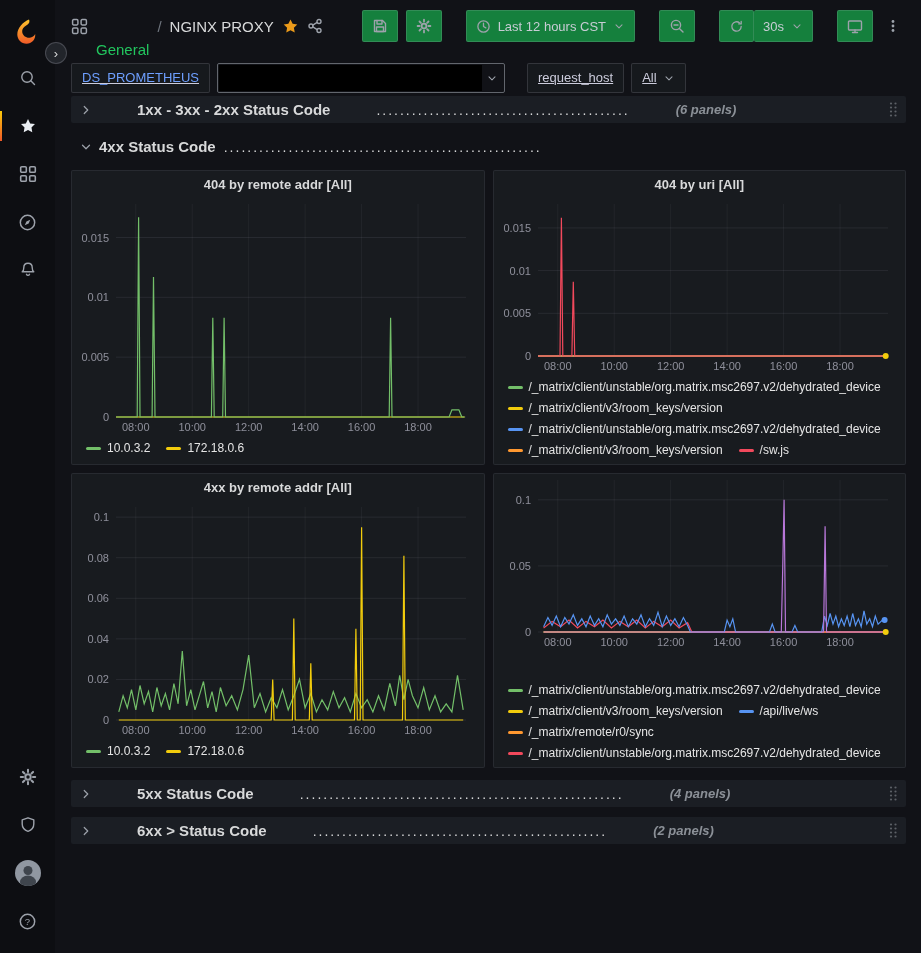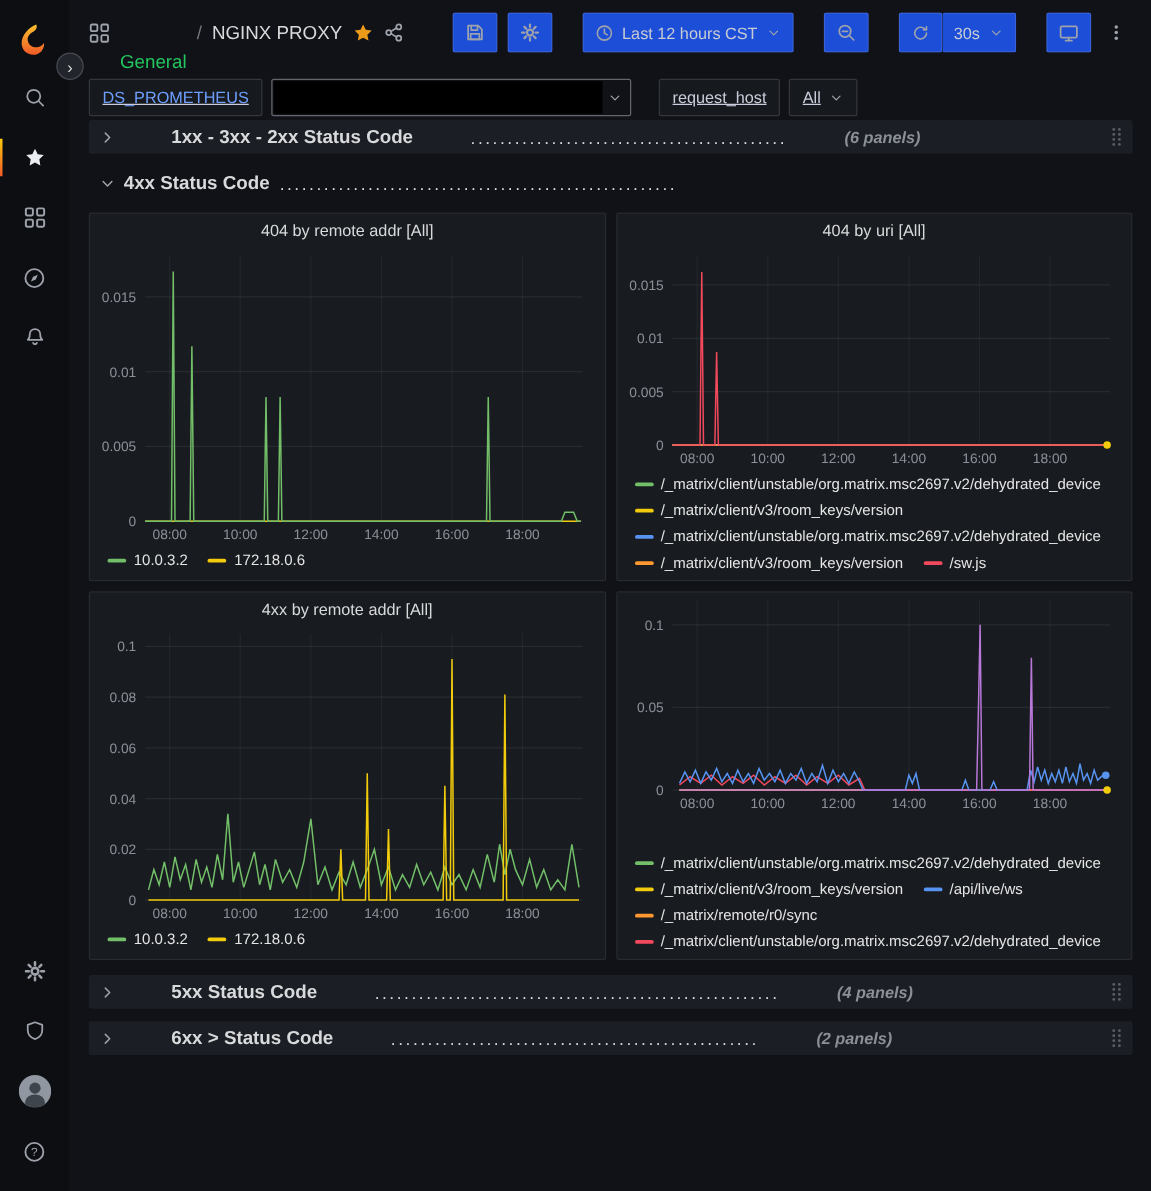--- a/index.html
+++ b/index.html
@@ -13,42 +13,42 @@
   svg.ic{stroke:#9da2ab;fill:none;stroke-width:1.4;stroke-linecap:round;stroke-linejoin:round;}
   
   .main{position:absolute;left:55px;top:0;right:0;bottom:0;}
   .expander{position:absolute;left:-10px;top:42px;width:20px;height:20px;border-radius:50%;background:#22252b;border:1px solid rgba(204,204,220,0.22);color:#d8d9da;display:flex;align-items:center;justify-content:center;font-size:13px;line-height:1;z-index:6;cursor:pointer;}
   .topbar{height:52px;display:flex;align-items:center;padding:0 16px;box-sizing:border-box;gap:8px;}
   .crumbs{display:flex;align-items:center;gap:8px;font-size:15px;}
   .crumb-section{color:#22c55e;cursor:pointer;margin-top:46px;}
   .crumb-sep{color:#70767f;}
   .crumb-title{color:#d8d9da;cursor:pointer;}
   .spacer{flex:1;}
-  .btn{height:32px;min-width:32px;display:flex;align-items:center;justify-content:center;gap:7px;background:#1d4ed8;border:1px solid rgba(204,204,220,0.16);border-radius:2px;color:#c7ccd4;font-size:13px;padding:0 9px;box-sizing:border-box;cursor:pointer;white-space:nowrap;}
+  .btn{height:32px;min-width:32px;display:flex;align-items:center;justify-content:center;gap:7px;background:#15803d;border:1px solid rgba(204,204,220,0.16);border-radius:2px;color:#c7ccd4;font-size:13px;padding:0 9px;box-sizing:border-box;cursor:pointer;white-space:nowrap;}
   .btn.noborder{border:none;background:transparent;}
   .group{display:flex;}
   .group .btn+.btn{border-left:none;}
   .gap16{width:8px;}
   
   .vars{display:flex;align-items:center;gap:7px;padding:7px 16px 0;height:37px;box-sizing:content-box;text-decoration:underline;}
   .chip{height:30px;display:flex;align-items:center;gap:6px;padding:0 10px;border:1px solid rgba(204,204,220,0.16);border-radius:2px;font-size:13px;box-sizing:border-box;background:#16191d;cursor:pointer;}
   .ds-label{color:#6e9fff;font-weight:500;}
   .redacted{width:288px;height:30px;border:1px solid #62666d;border-radius:2px;display:flex;align-items:center;box-sizing:border-box;background:#111217;cursor:pointer;}
   .redacted .black{flex:1;height:26px;margin:1px 4px 1px 1px;background:#000;}
   
   .row-head{height:27px;margin:0 15px 10px 16px;display:flex;align-items:center;padding:0 8px;border-radius:2px;cursor:pointer;}
   .row-head.collapsed{background:#1b1e24;gap:38px;}
   .row-title{font-size:15px;font-weight:700;color:#d8d9da;white-space:nowrap;margin-left:6px;}
   .row-dots{font-size:14px;letter-spacing:2px;color:#d8d9da;white-space:nowrap;overflow:hidden;margin:0 8px;}
   .row-count{font-size:13px;font-style:italic;color:#8b9097;white-space:nowrap;font-weight:bold;}
   .row-drag{margin-left:auto;cursor:grab;display:flex;align-items:center;}
   
   .grid{display:grid;grid-template-columns:1fr 1fr;gap:8px;margin:0 15px 12px 16px;}
   .panel{background:#181b1f;border:1px solid rgba(204,204,220,0.09);border-radius:2px;height:295px;display:flex;flex-direction:column;box-sizing:border-box;overflow:hidden;}
-  .ptitle{height:27px;line-height:27px;text-align:center;font-size:13px;font-weight:400;color:#d8d9da;cursor:pointer;flex:none;}
+  .ptitle{height:27px;line-height:27px;text-align:center;font-size:13px;font-weight:700;color:#d8d9da;cursor:pointer;flex:none;}
   .chart{flex:1;min-height:0;margin:0 4px;position:relative;}
   .chart svg text{font-family:"Liberation Sans",sans-serif;font-size:11px;fill:rgba(204,204,220,0.65);}
   .legend{flex:none;padding:2px 8px 6px 14px;display:flex;flex-wrap:wrap;column-gap:16px;row-gap:2px;font-size:12px;line-height:19px;overflow:hidden;color:#e5e5e5;}
   .legend.tall{max-height:80px;}
   .legend .dash{display:inline-block;width:15px;height:3px;border-radius:2px;margin-right:6px;vertical-align:middle;}
   .li{white-space:nowrap;cursor:pointer;}
 </style>
 </head>
 <body>
 

